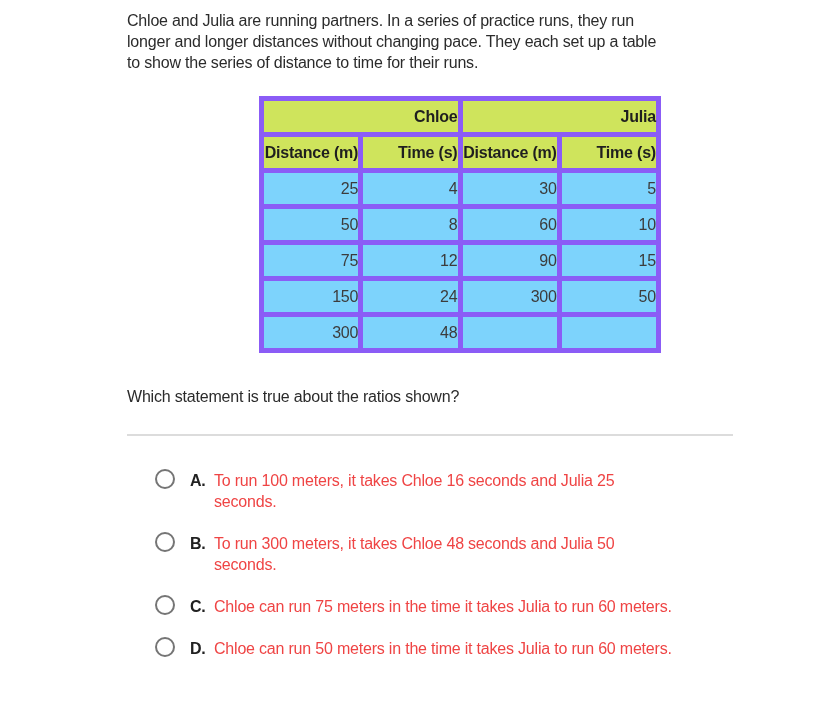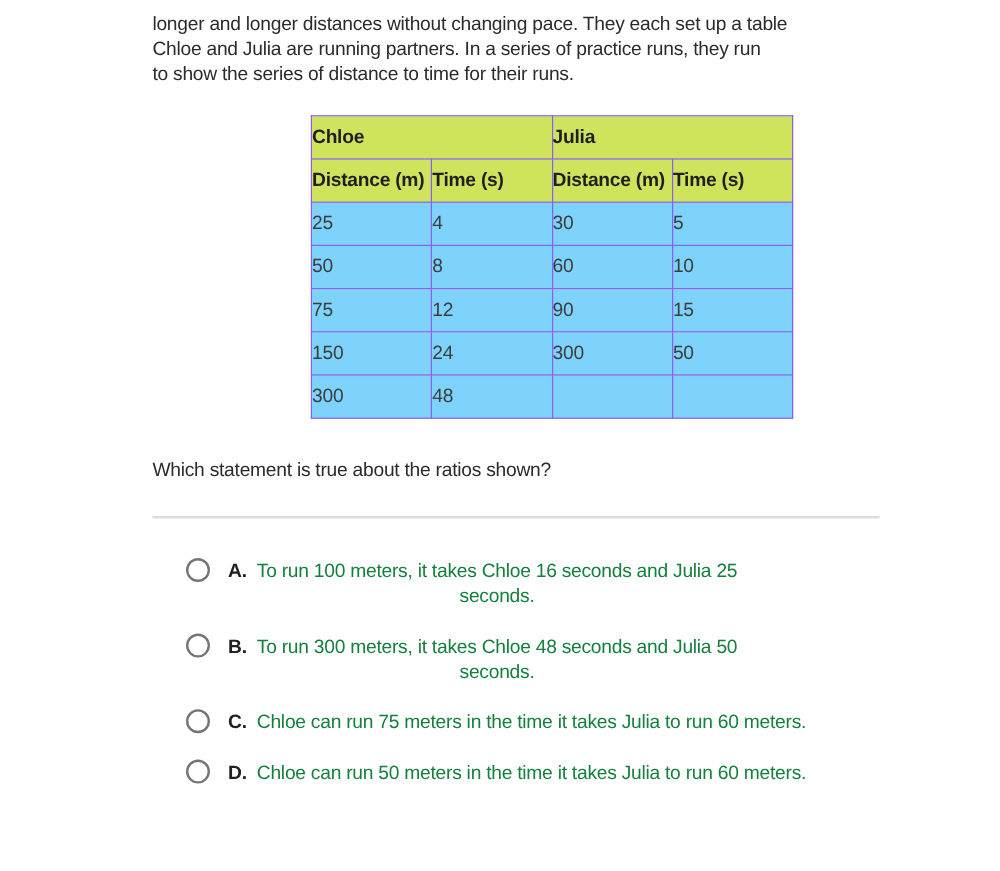--- a/index.html
+++ b/index.html
@@ -20,22 +20,22 @@
   .intro .line { white-space: nowrap; }
 
   
   table.ratio-table {
     border-collapse: collapse;
     table-layout: fixed;
     width: 402px;
     margin: 23px auto 0 auto;
   }
   .ratio-table th, .ratio-table td {
-    border: 1px solid #8b5cf6;
-    text-align: left;
+    border: 5px solid #8b5cf6;
+    text-align: right;
     vertical-align: middle;
     height: 36px;
     font-size: 16px;
   }
   .ratio-table th {
     background: #cfe45c;
     color: #1f1f1f;
     font-weight: bold;
   }
   .ratio-table td { color: #3c3c3c; background: #7dd3fc; }
@@ -75,31 +75,31 @@
     margin-right: 15px;
     margin-top: -1px;
   }
   .letter {
     font-weight: bold;
     color: #212121;
     width: 24px;
     flex: 0 0 auto;
     line-height: 21px;
   }
-  .option-text { line-height: 21px; color: #15803d; text-align: center; }
+  .option-text { line-height: 21px; color: #ef4444; }
   .option-text .line { white-space: nowrap; }
 </style>
 </head>
 <body>
 
 <div class="content">
 
   <div class="intro">
+    <div class="line">Chloe and Julia are running partners. In a series of practice runs, they run</div>
     <div class="line">longer and longer distances without changing pace. They each set up a table</div>
-    <div class="line">Chloe and Julia are running partners. In a series of practice runs, they run</div>
     <div class="line">to show the series of distance to time for their runs.</div>
   </div>
 
   <table class="ratio-table">
     <tbody>
         <tr>
       <th colspan="2">Chloe</th>
       <th colspan="2">Julia</th>
     </tr>
     <tr>

